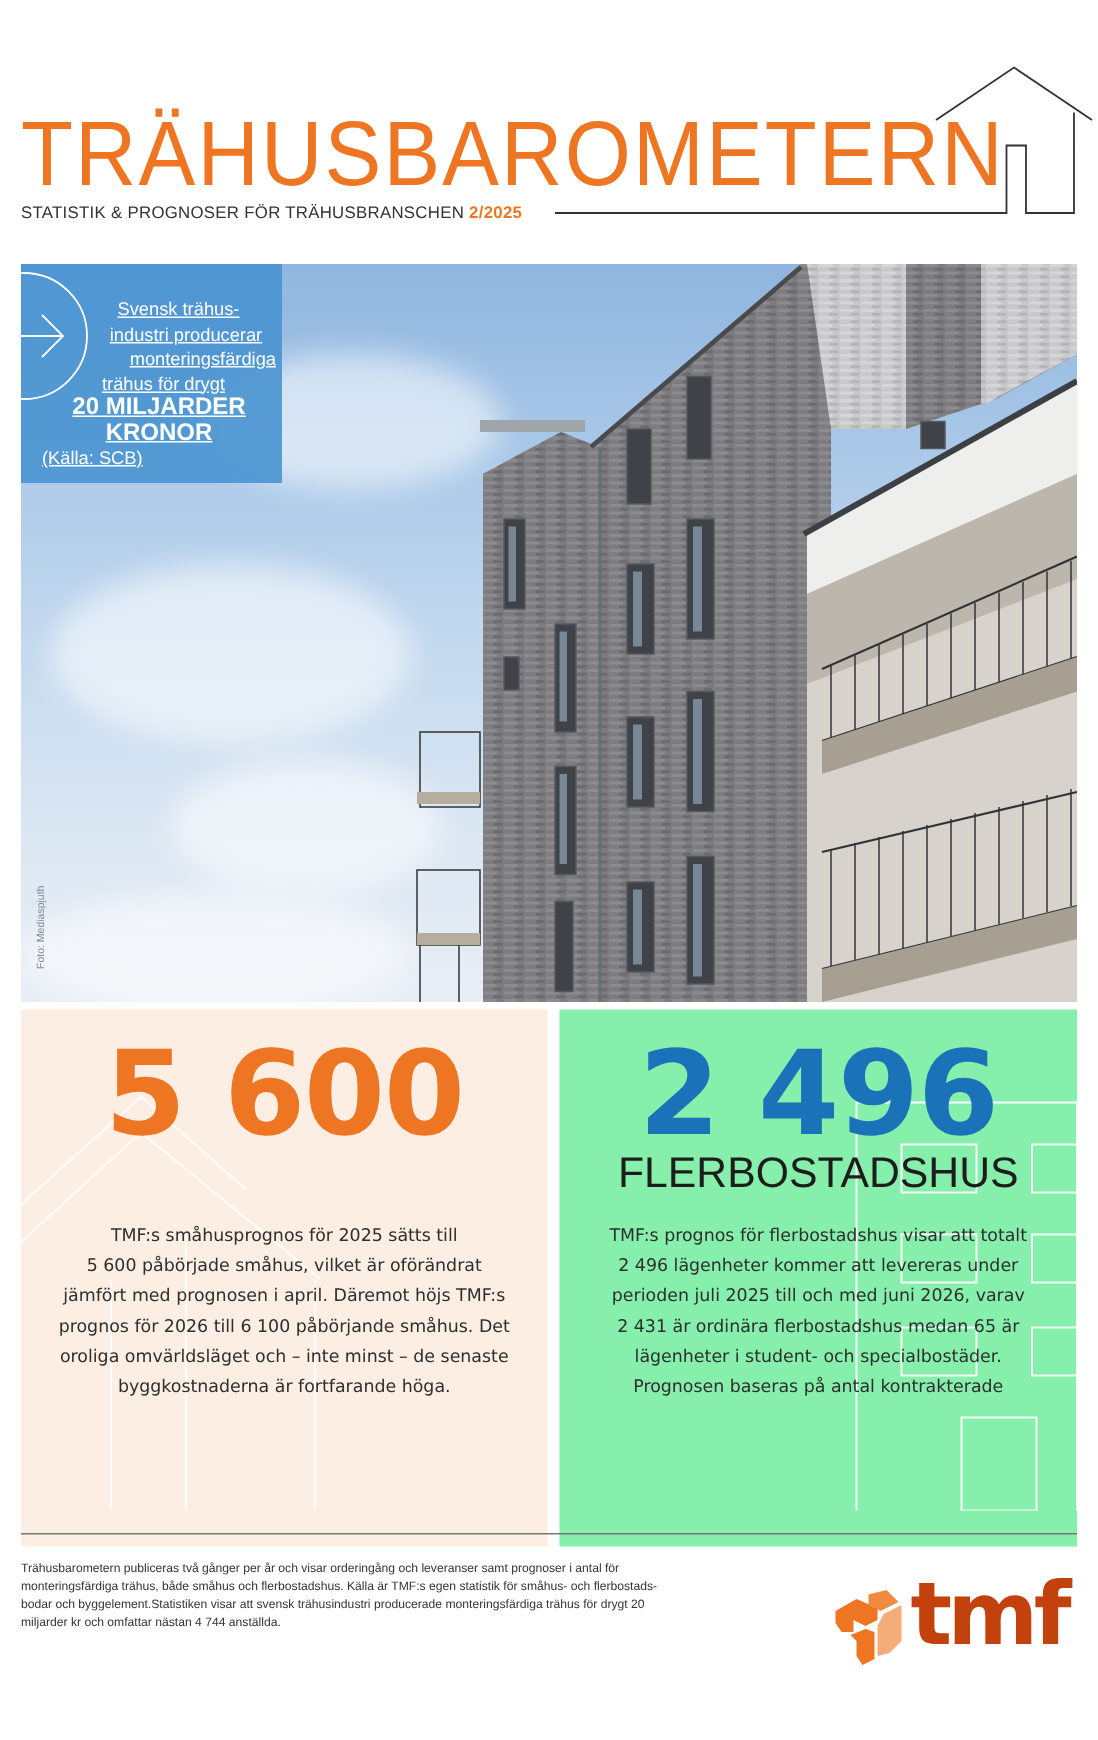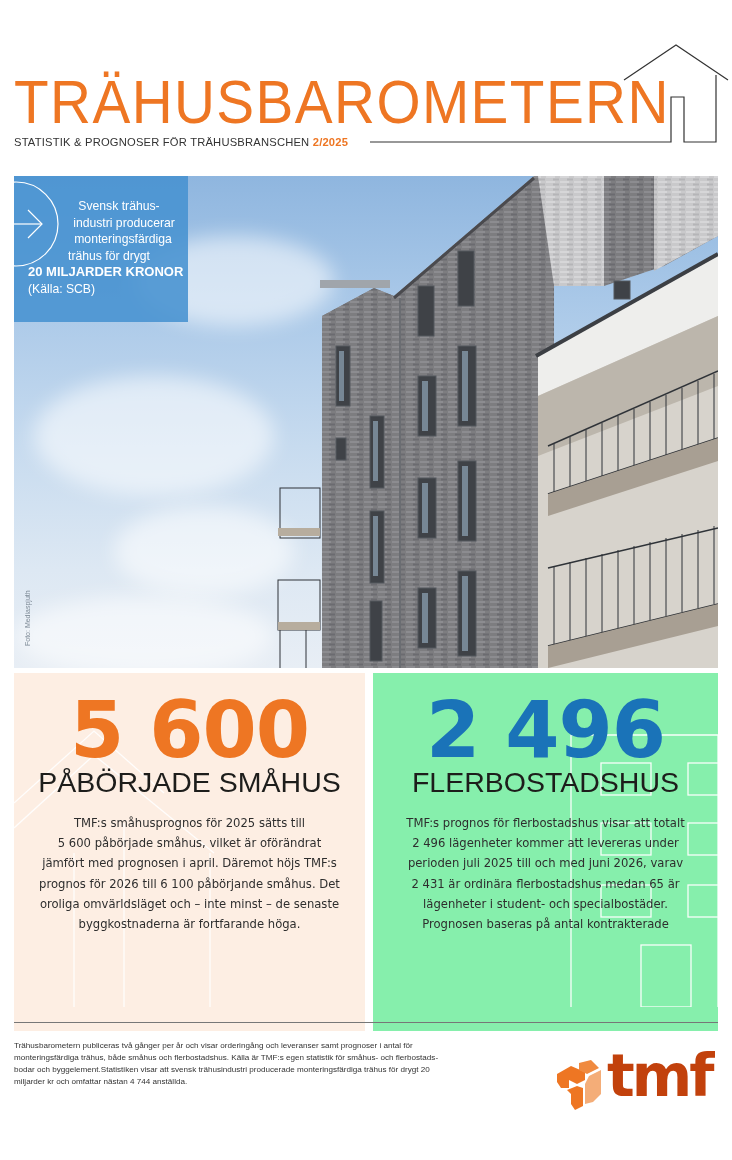--- a/index.html
+++ b/index.html
@@ -35,27 +35,27 @@
     font-family: "Liberation Sans", sans-serif;
   }
 
   
   .infobox {
     position: absolute; left: 14px; top: 176px; width: 174px; height: 146px;
     background: rgba(71, 146, 208, 0.88); overflow: hidden;
   }
   .infobox-text {
     position: absolute; left: 10px; top: 22px; width: 160px; text-align: center;
-    color: #ffffff; font-family: "Liberation Sans", sans-serif; font-size: 12.2px; line-height: 16.5px;
+    color: #ffffff; font-family: "Liberation Sans", sans-serif; font-size: 12.2px; line-height: 16.5px; text-decoration: underline;
   }
   .infobox-text .l1 { display:block; padding-left: 30px; }
   .infobox-text .l2 { display:block; padding-left: 40px; }
-  .infobox-text .l3 { display:block; padding-left: 38px; }
+  .infobox-text .l3 { display:block; padding-left: 38px; text-align: right; }
   .infobox-text .l4 { display:block; padding-left: 10px; }
-  .infobox-text .l5 { display:block; font-weight: 700; text-align:left; padding-left:4px; font-size: 13px; }
+  .infobox-text .l5 { display:block; font-weight: 700; text-align:center; padding-left:4px; font-size: 16px; }
   .infobox-text .l6 { display:block; text-align:left; padding-left:4px; }
 
   
   .panel { position: absolute; top: 673px; height: 358px; overflow: hidden; }
   .panel-left { left: 14px; width: 351px; background: #fdeee3; }
   .panel-right { left: 373px; width: 345px; background: #86efac; }
   .panel svg.deco { position: absolute; left: 0; top: 0; }
   .big-number {
     position: absolute; left: 0; width: 100%; top: 18px; text-align: center;
     font-family: "DejaVu Sans", sans-serif; font-weight: 700; font-size: 78px; line-height: 1;
@@ -238,21 +238,20 @@
   <svg class="deco" width="351" height="334" viewBox="0 0 351 334">
     <g stroke="#ffffff" stroke-width="1.3" fill="none" opacity="0.9">
       <polyline points="0,130 80,58 150,120"></polyline>
       <polyline points="0,155 80,82 200,180"></polyline>
       <line x1="60" y1="180" x2="60" y2="334"></line>
       <line x1="110" y1="150" x2="110" y2="334"></line>
       <line x1="196" y1="180" x2="196" y2="334"></line>
     </g>
   </svg>
   <div class="big-number">5 600</div>
-  <div class="big-label">PÅBÖRJADE SMÅHUS</div>
   <div class="panel-body">
     <span>TMF:s småhusprognos för 2025 sätts till</span>
     <span>5 600 påbörjade småhus, vilket är oförändrat</span>
     <span>jämfört med prognosen i april. Däremot höjs TMF:s</span>
     <span>prognos för 2026 till 6 100 påbörjande småhus. Det</span>
     <span>oroliga omvärldsläget och – inte minst – de senaste</span>
     <span>byggkostnaderna är fortfarande höga.</span>
   </div>
 </div>
 

